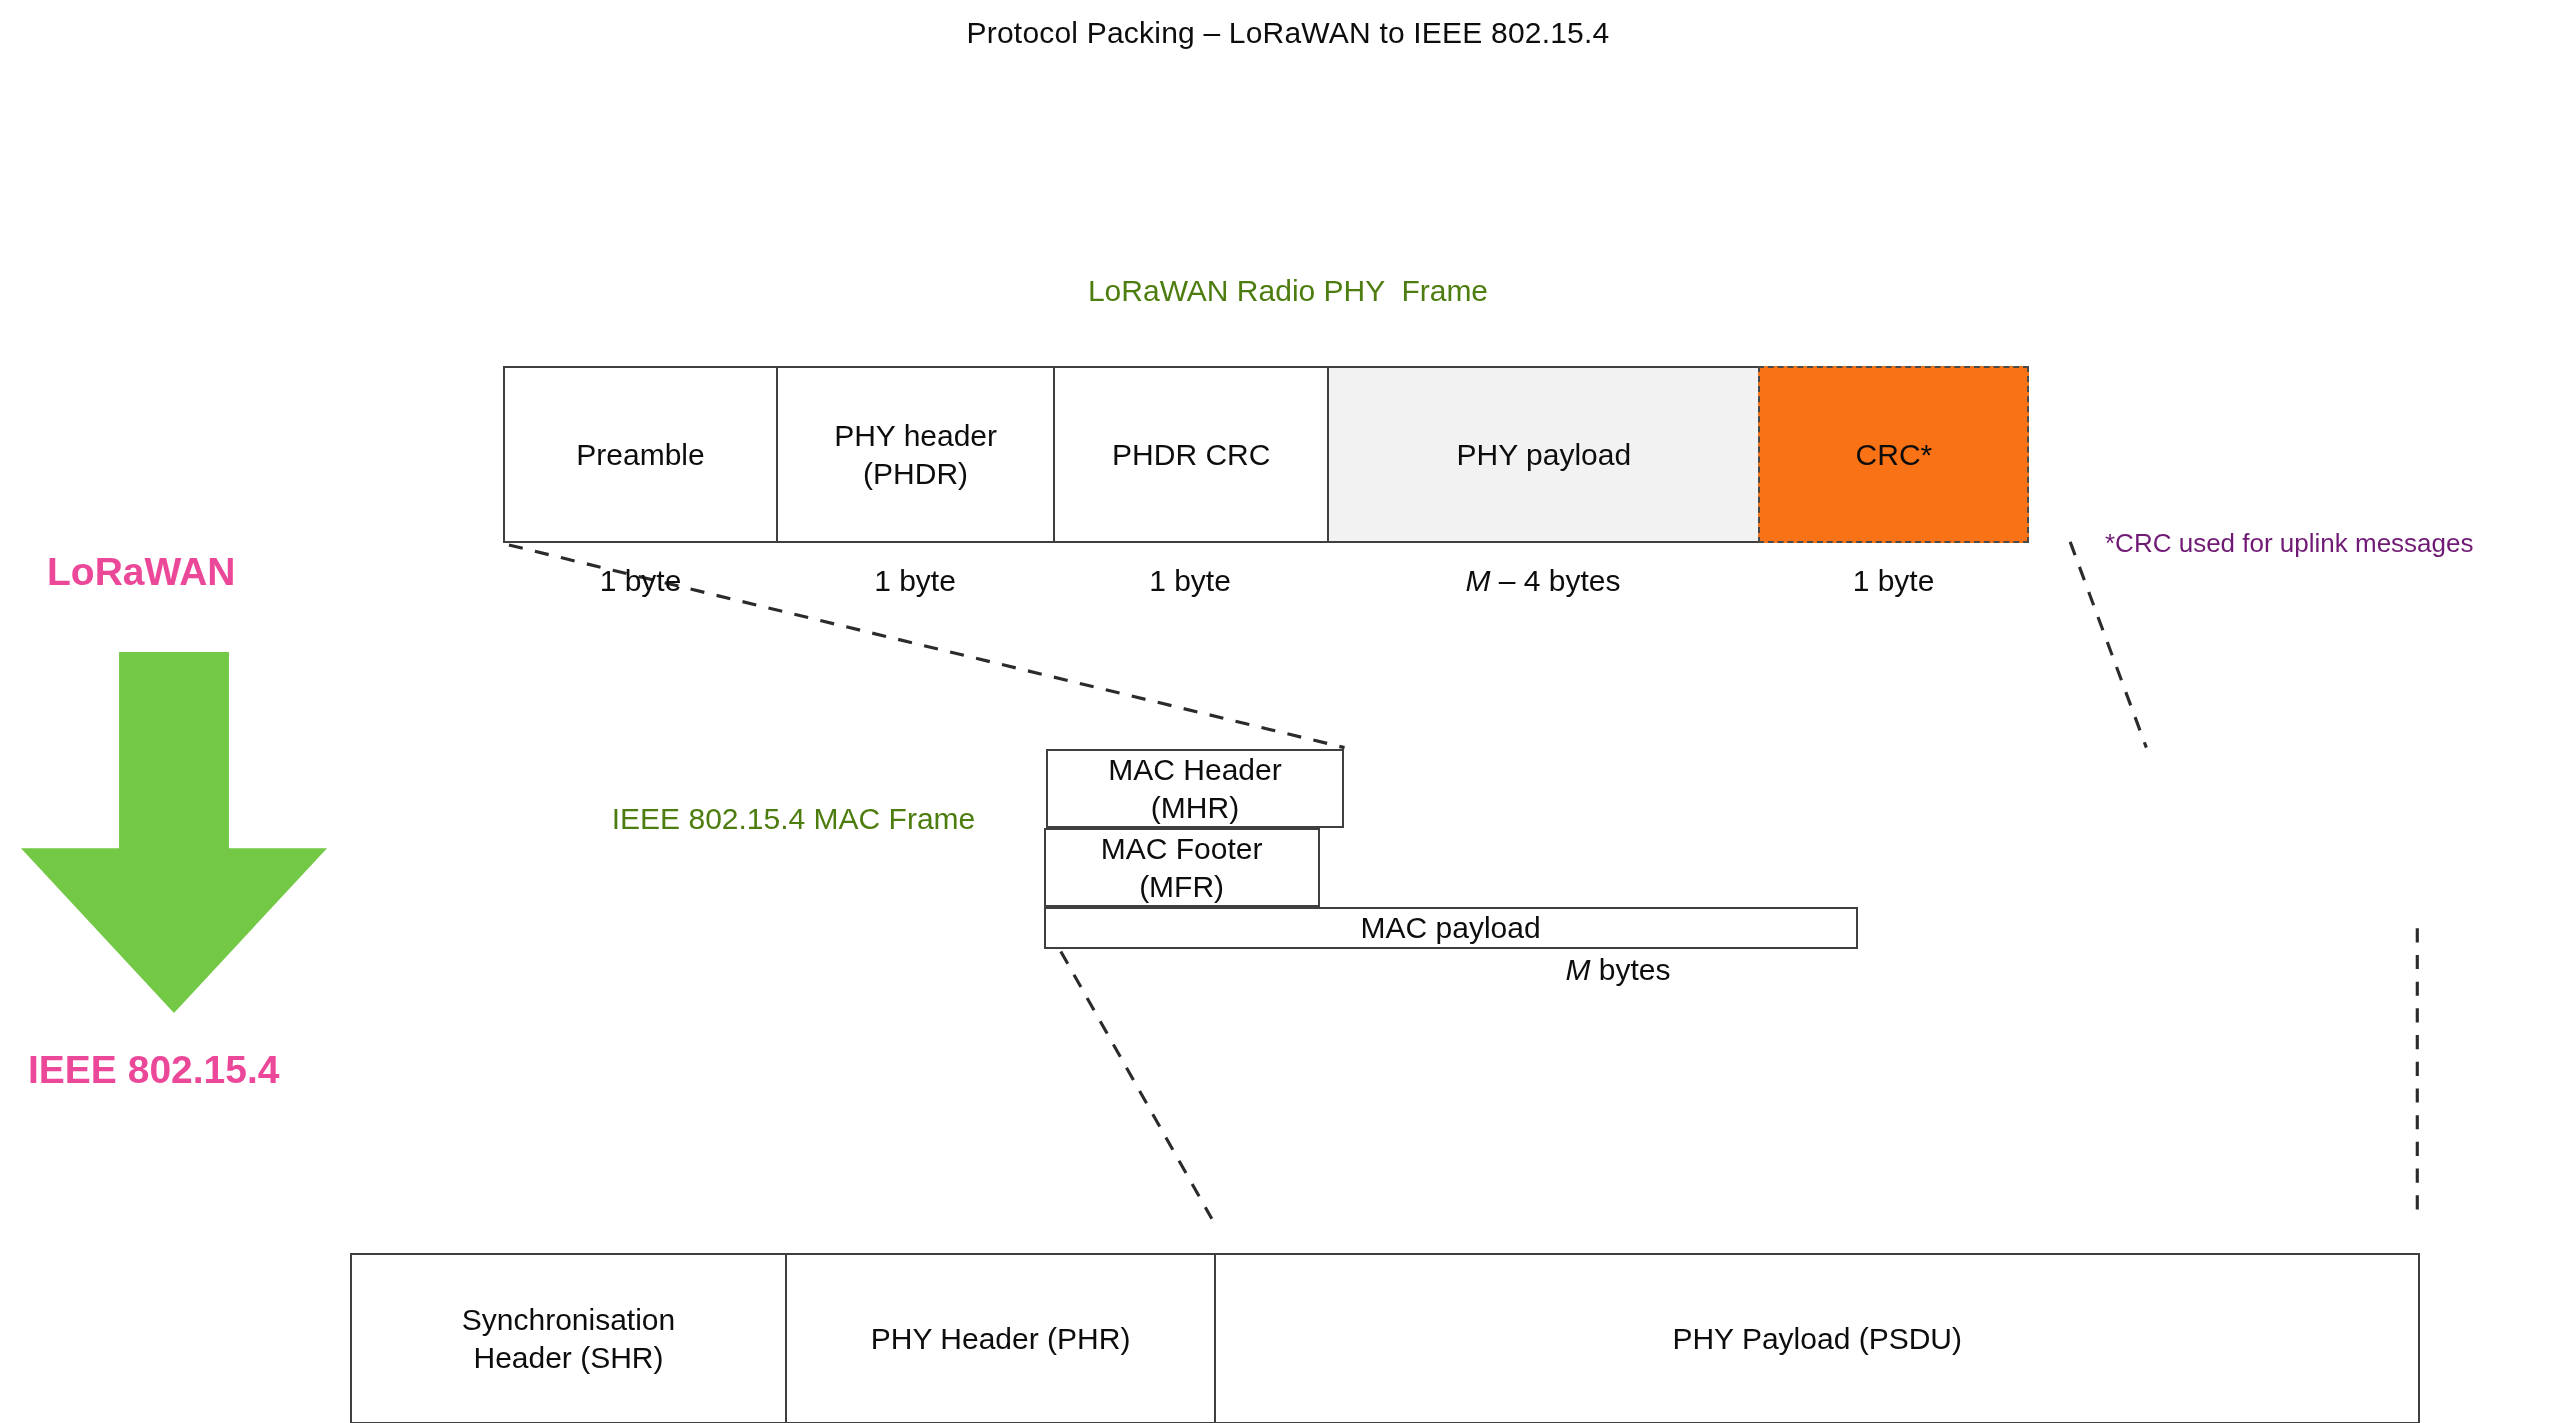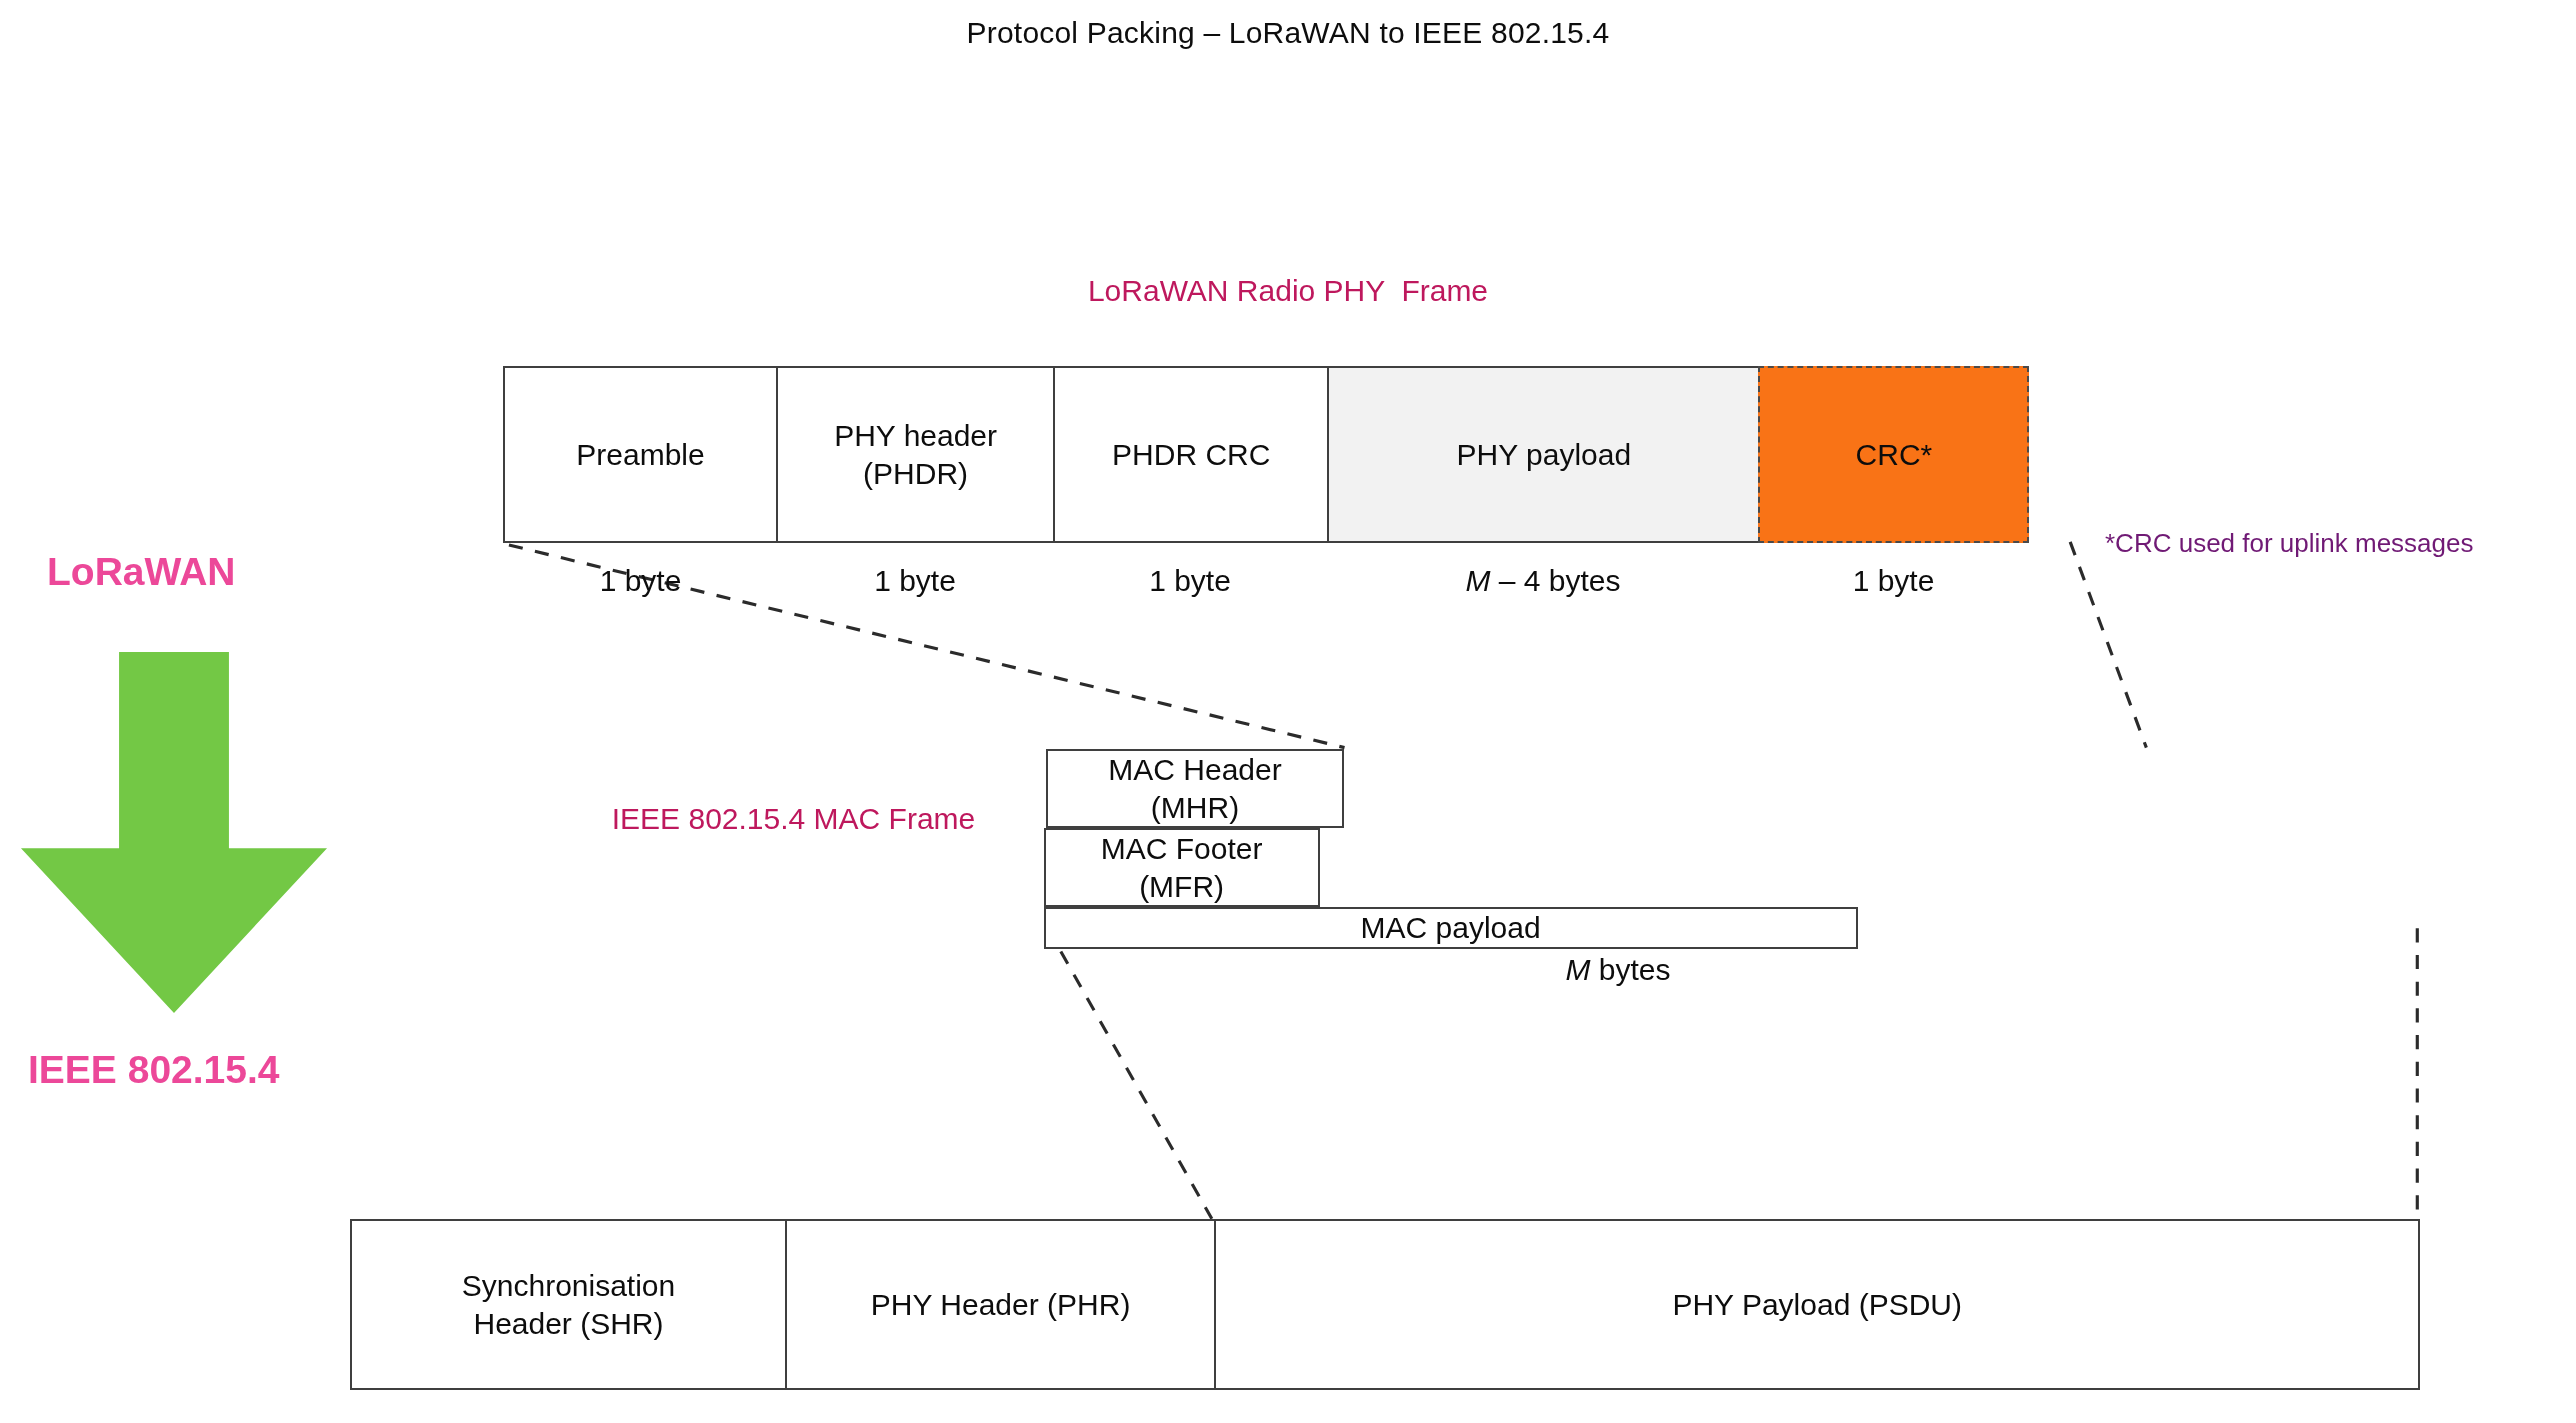--- a/index.html
+++ b/index.html
@@ -49,21 +49,21 @@
     left: 17.3px;
     top: 652px;
     width: 314px;
     height: 361px;
   }
 
   
   .row-caption {
     position: absolute;
     font-size: 30px;
-    color: #be185d;
+    color: #4d7c0f;
     text-align: center;
     line-height: 1.22;
   }
   #caption-phy {
     left: 856px;
     top: 273px;
     width: 864px;
     white-space: pre;
   }
   #caption-mac {
@@ -98,21 +98,21 @@
     border: 2.4px dashed #4a4a4a;
     background: #f97316;
   }
   .cell.dash-right { border-right: 2.4px dashed #4a4a4a; }
 
   
   #row-phy  { left: 503px;  top: 366px;  height: 177px; }
   
   #row-mac  { left: 1046px; top: 749px;  height: 177px; flex-direction: column; }
   
-  #row-psdu { left: 350px;  top: 1219px; height: 171px; }
+  #row-psdu { left: 350px;  top: 1253px; height: 171px; }
 
   
   .size-label {
     position: absolute;
     font-size: 30px;
     color: #0d0d0d;
     text-align: center;
     white-space: nowrap;
   }
   .size-label i { font-style: italic; }

